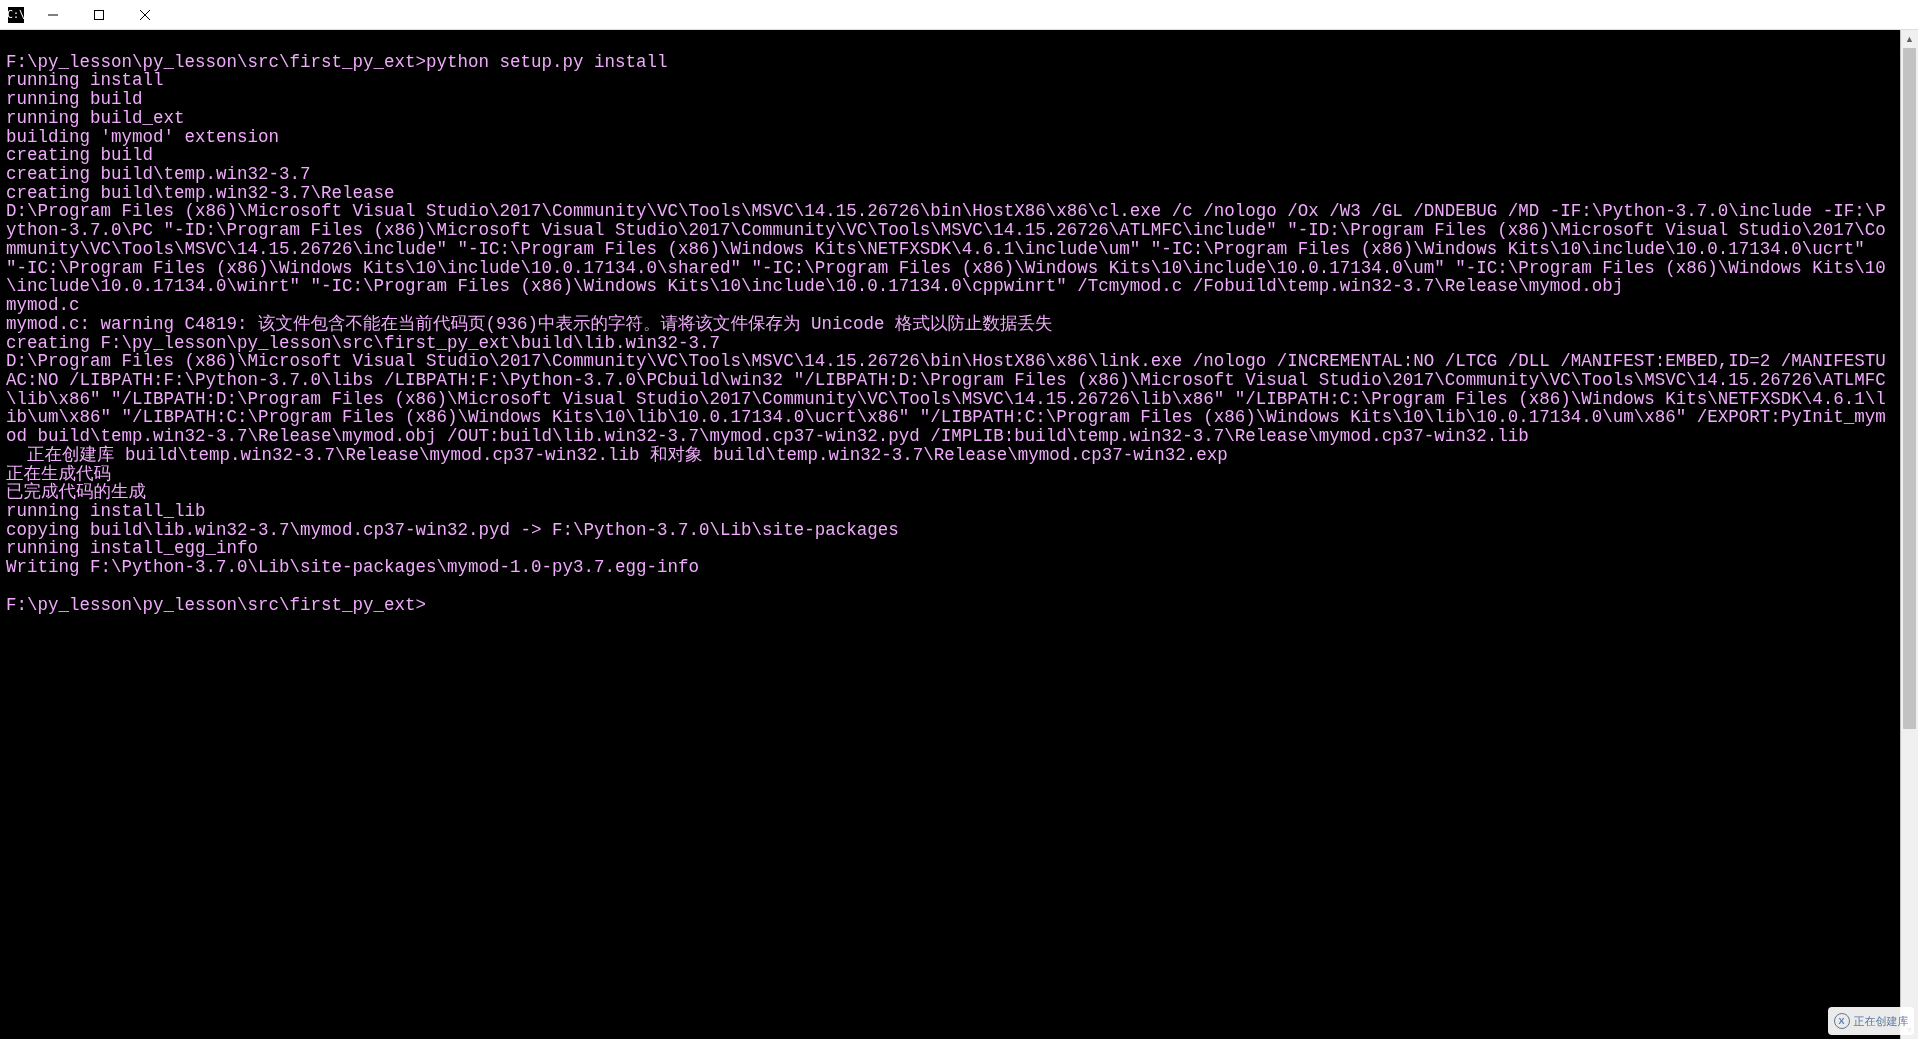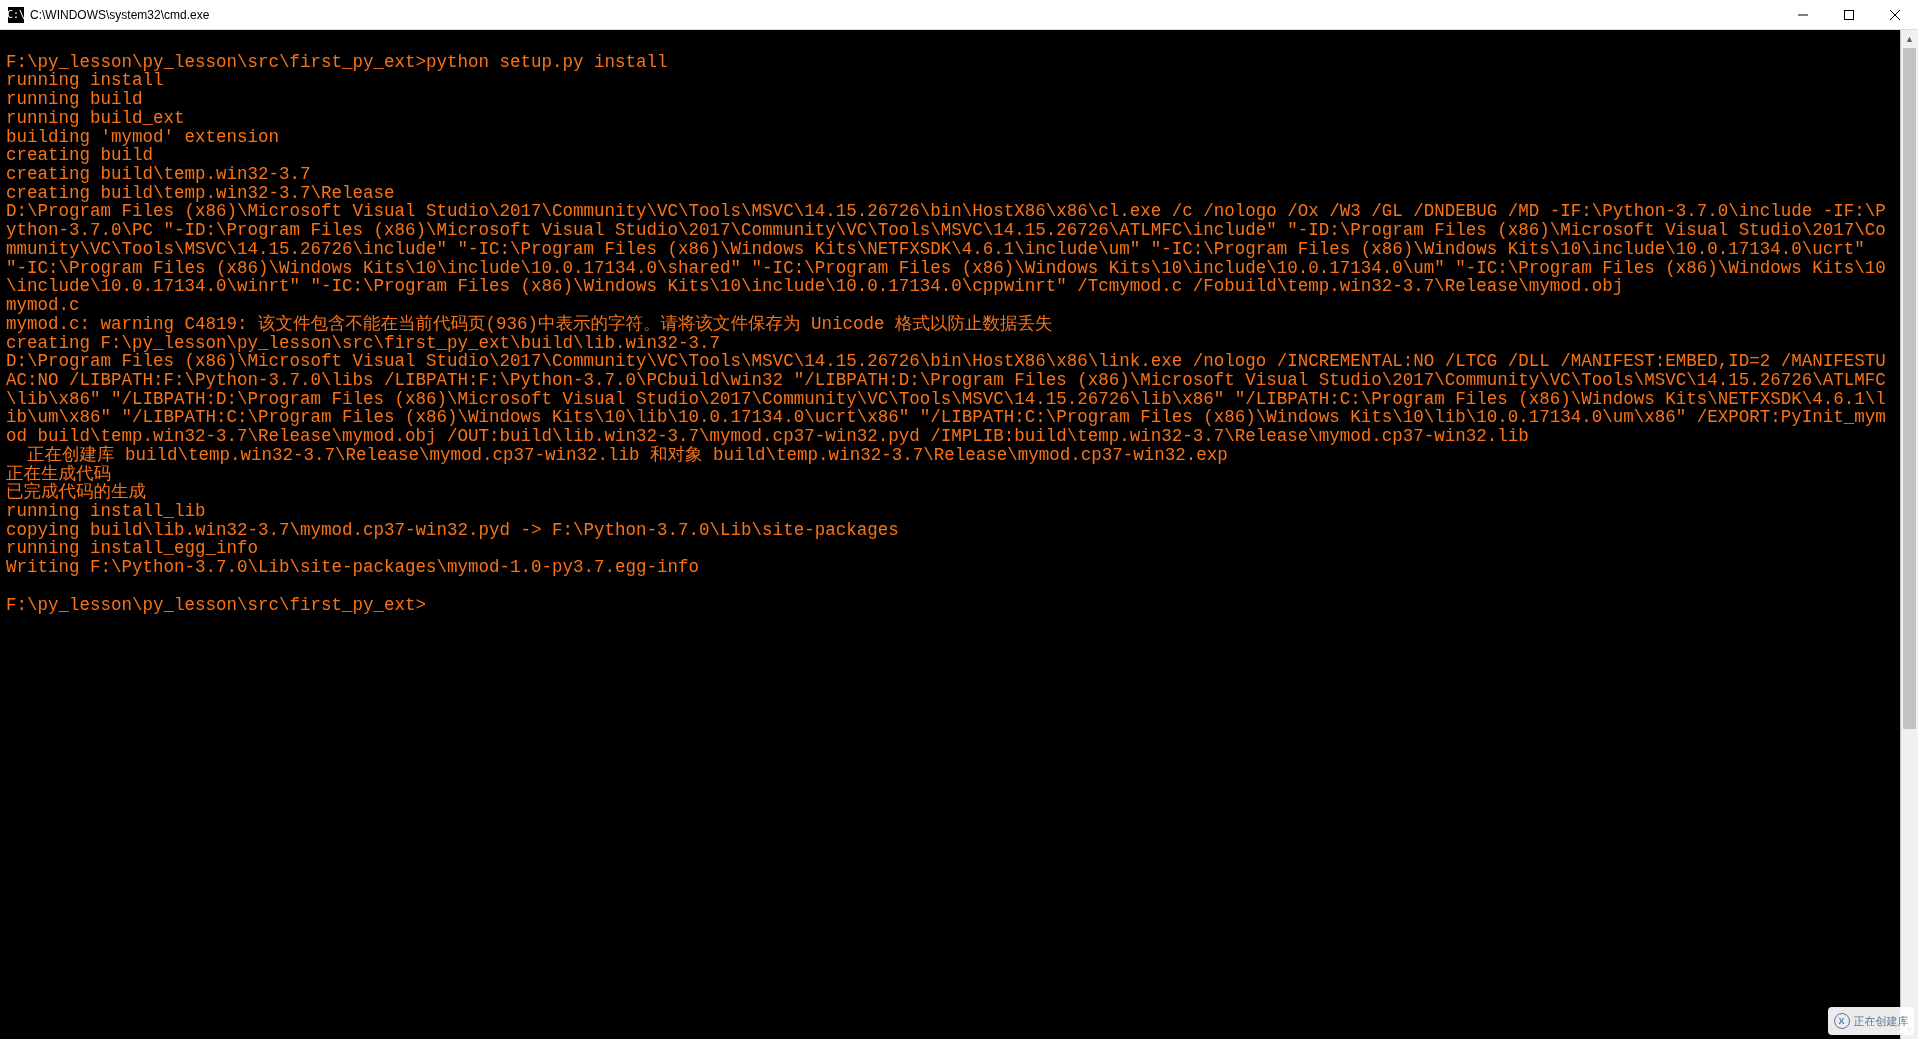--- a/index.html
+++ b/index.html
@@ -54,21 +54,21 @@
     background: #000;
     position: relative;
     display: flex;
   }
   .terminal {
     flex: 1;
     padding: 4px 6px;
     font-family: Consolas, "Courier New", monospace;
     font-size: 17.5px;
     line-height: 1.07;
-    color: #f97316;
+    color: #f0abfc;
     white-space: pre-wrap;
     word-break: break-all;
     overflow: hidden;
   }
   .scrollbar {
     width: 18px;
     background: #f0f0f0;
     position: relative;
     border-left: 1px solid #c0c0c0;
   }
@@ -119,21 +119,20 @@
     justify-content: center;
     font-size: 9px;
     font-weight: bold;
   }
 </style>
 </head>
 <body>
 
 <div class="titlebar">
   <span class="app-icon">C:\</span>
-  <span class="title">C:\WINDOWS\system32\cmd.exe</span>
   <div class="win-controls">
     <div class="win-btn">
       <svg viewBox="0 0 10 10">
           <line x1="0" y1="5" x2="10" y2="5" stroke="#000" stroke-width="1"></line>
         </svg>
     </div>
     <div class="win-btn">
       <svg viewBox="0 0 10 10">
           <rect x="0.5" y="0.5" width="9" height="9" fill="none" stroke="#000" stroke-width="1"></rect>
         </svg>

